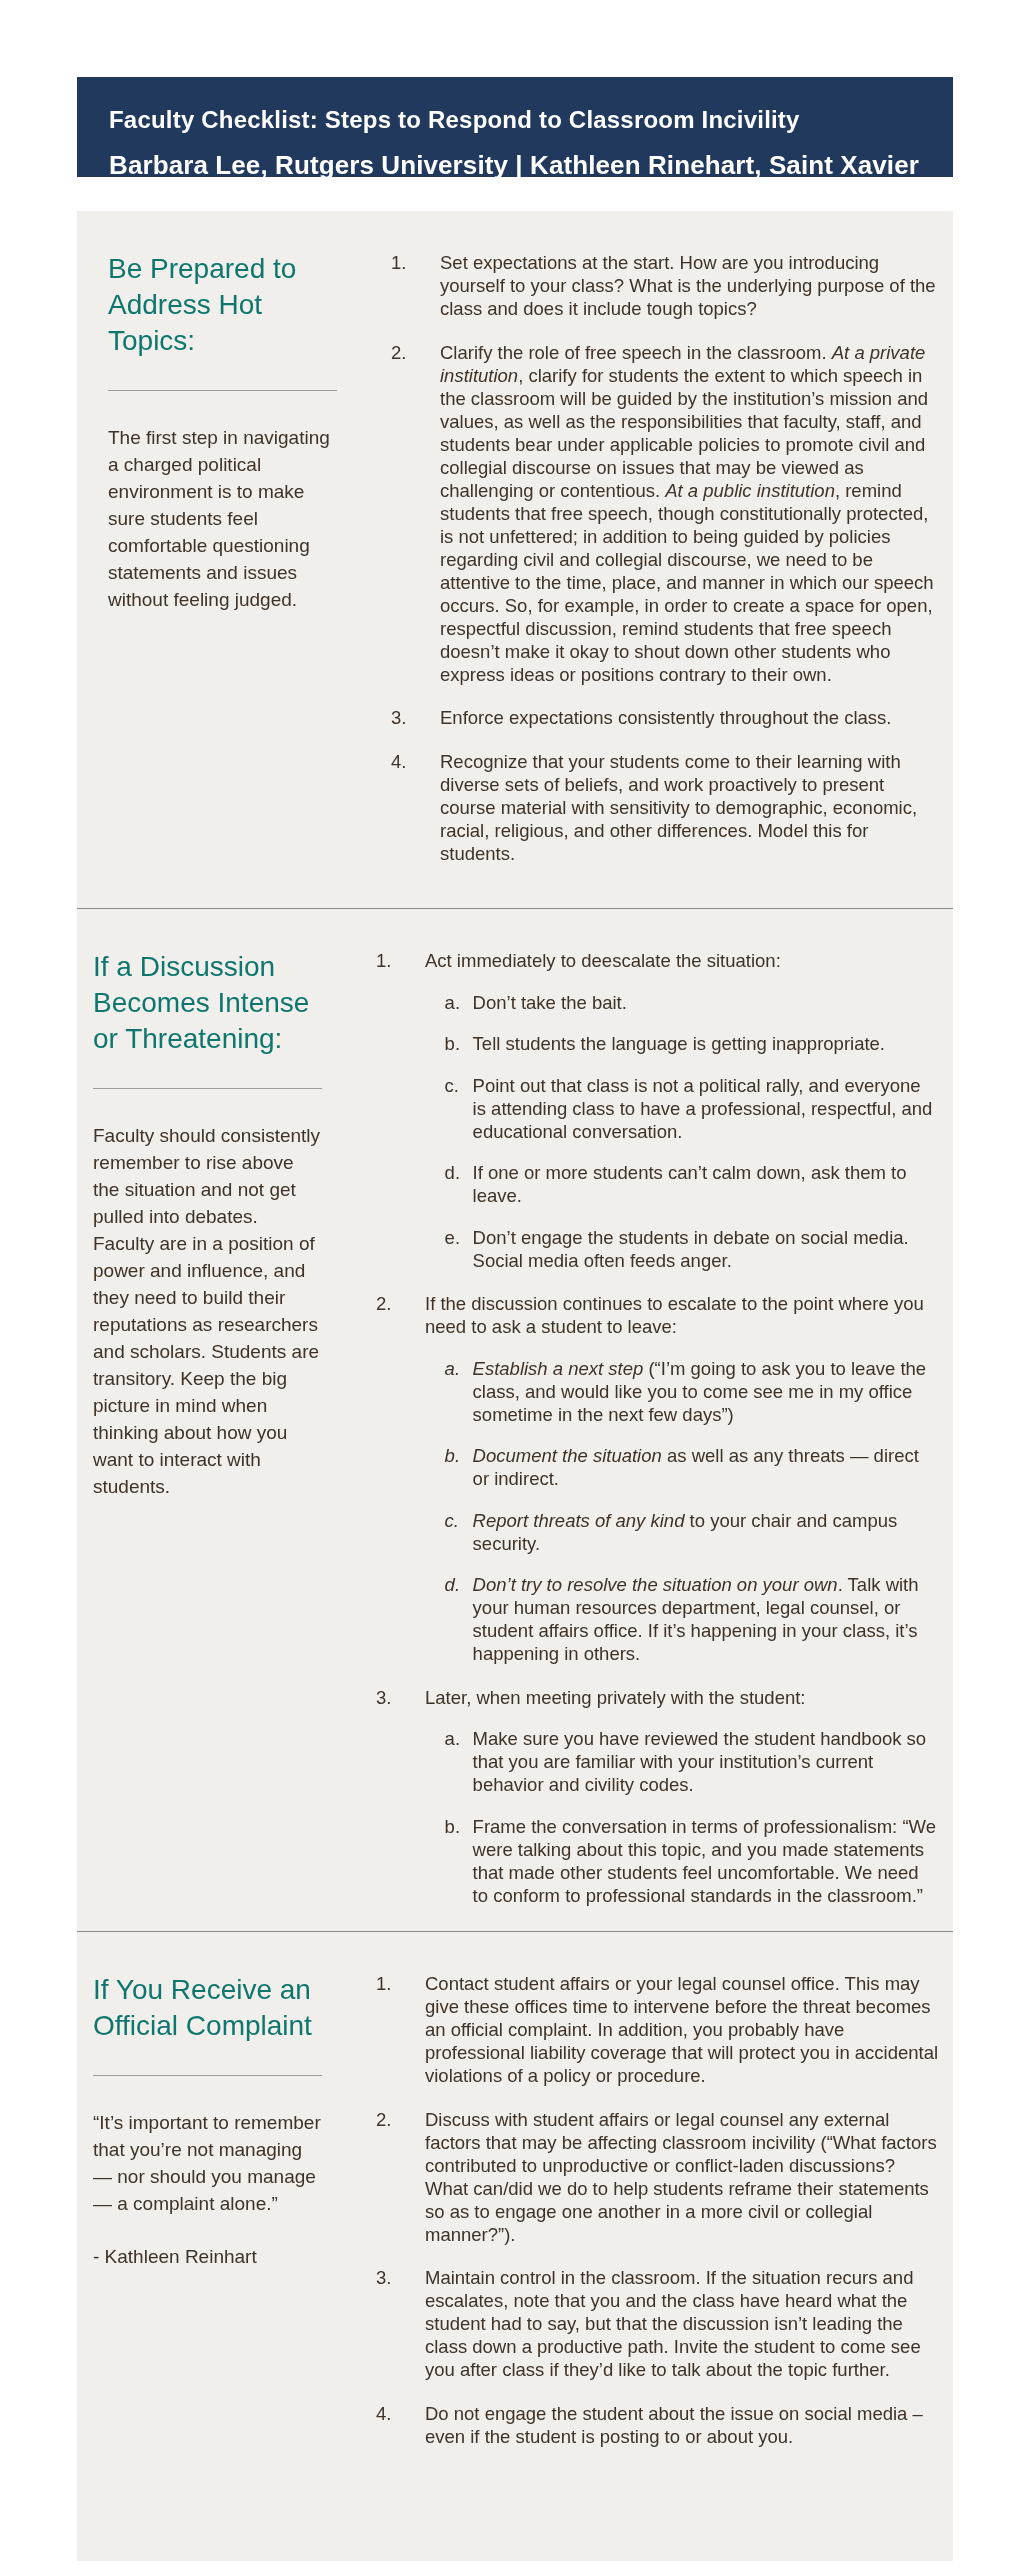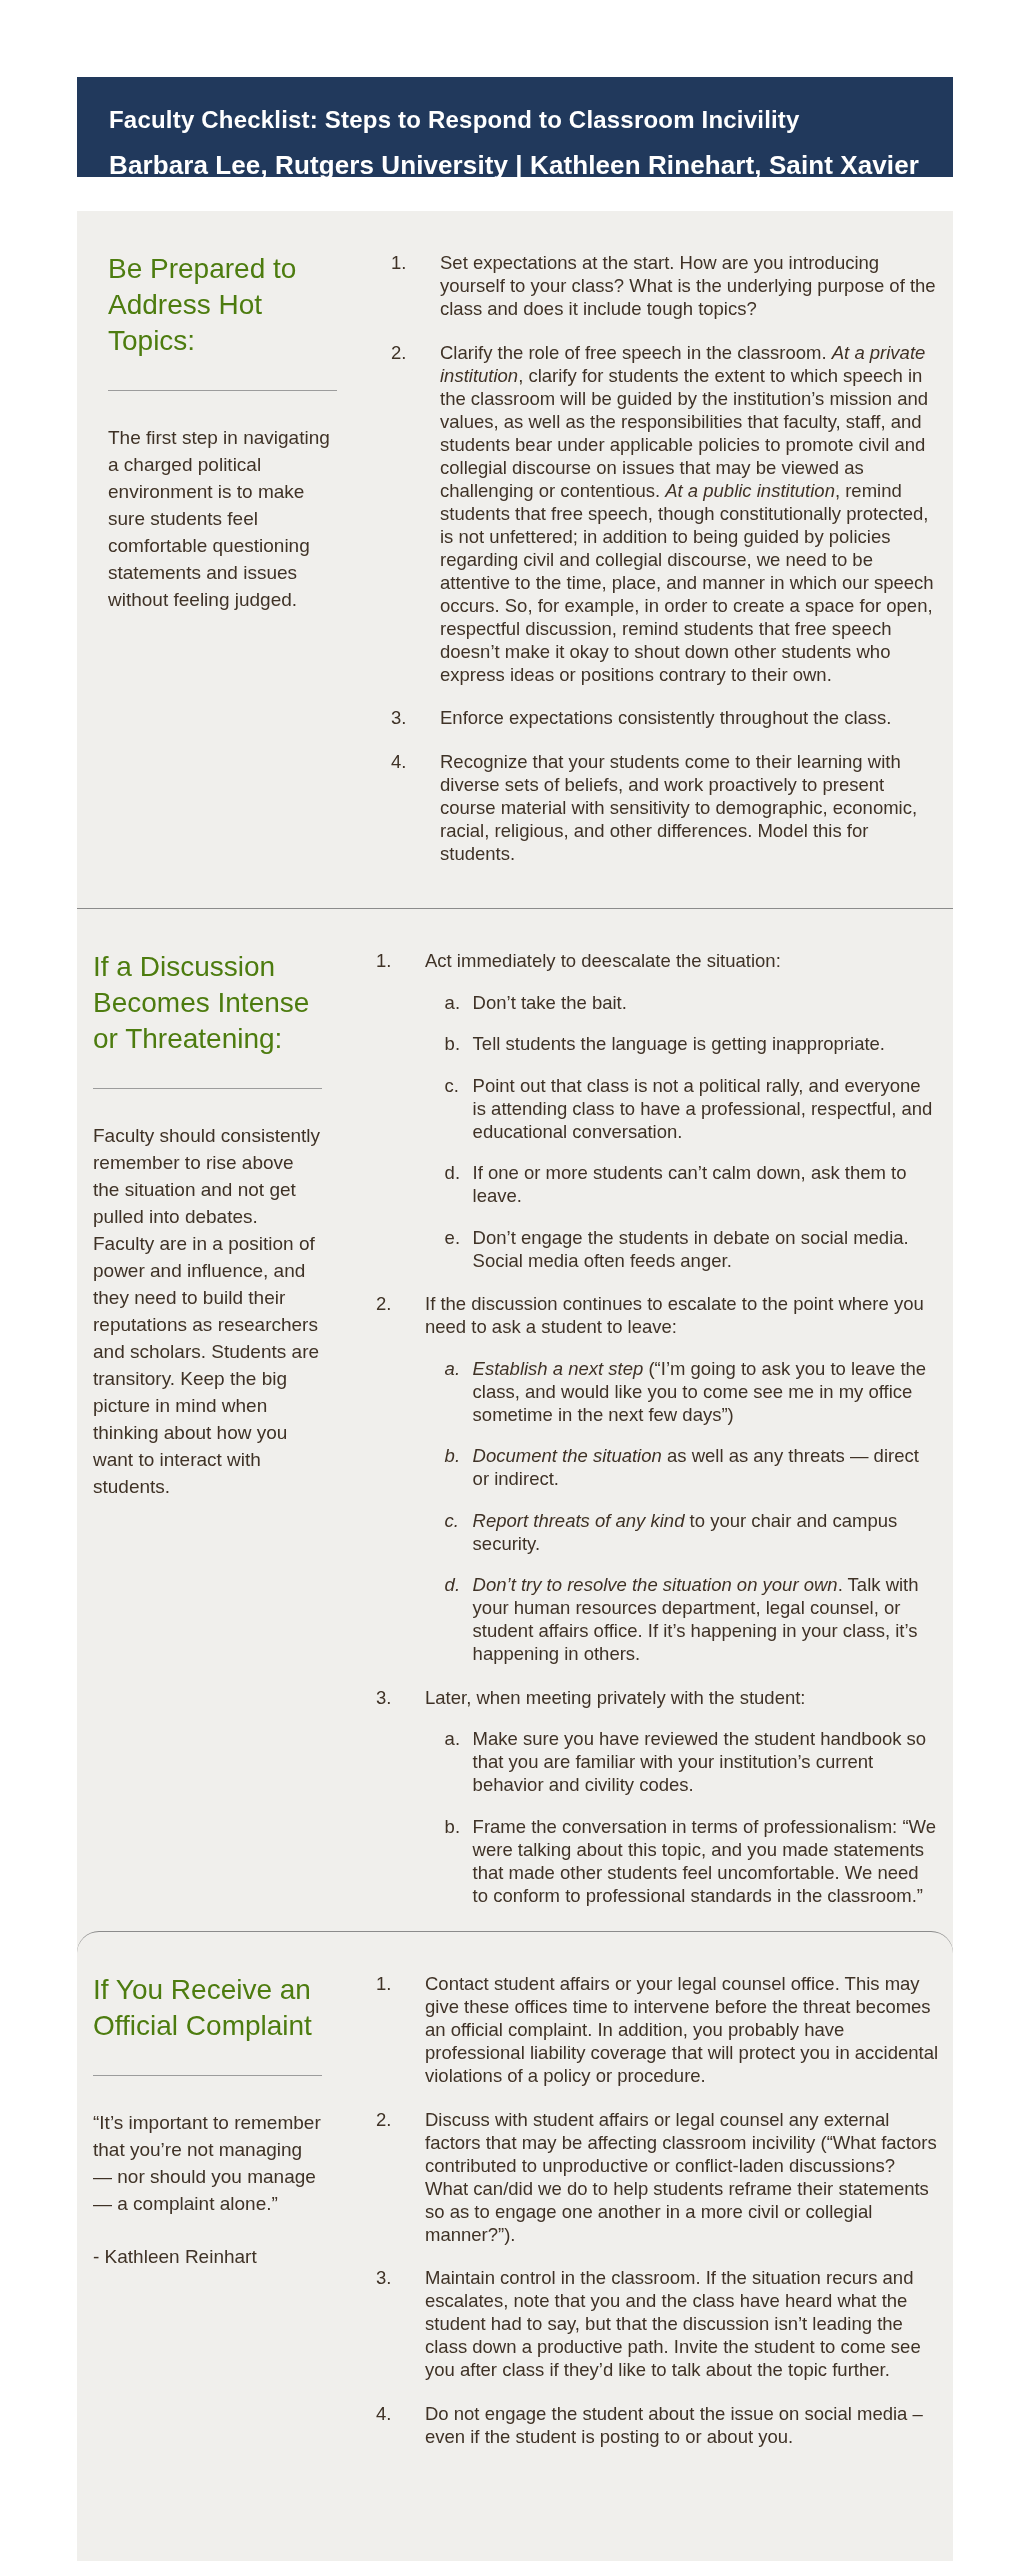--- a/index.html
+++ b/index.html
@@ -41,29 +41,29 @@
   }
   .section {
     display:flex;
     box-sizing:border-box;
     padding:40px 14.4px 0 31px;
     overflow:hidden;
   }
   .section + .section { border-top:1.5px solid #8b8b8b;padding-left:16px; }
   .section.s0 { height:697px; }
   .section.s1 { height:1023px; }
-  .section.s2 { height:630px;border-radius:22px; }
+  .section.s2 { height:630px; }
 
   .sidebar { flex:0 0 229px; margin-right:54px; }
   .sidebar h2 {
     margin:0;
     font-size:28px;
     line-height:36px;
     font-weight:400;
-    color:#4d7c0f;
+    color:#0f766e;
   }
   .sidebar .rule {
     border:none; height:0;
     border-top:1px solid #9c9c9c;
     margin:31px 0 0 0;
   }
   .sidebar p {
     margin:33px 0 0 0;
     font-size:19px;
     line-height:27px;

